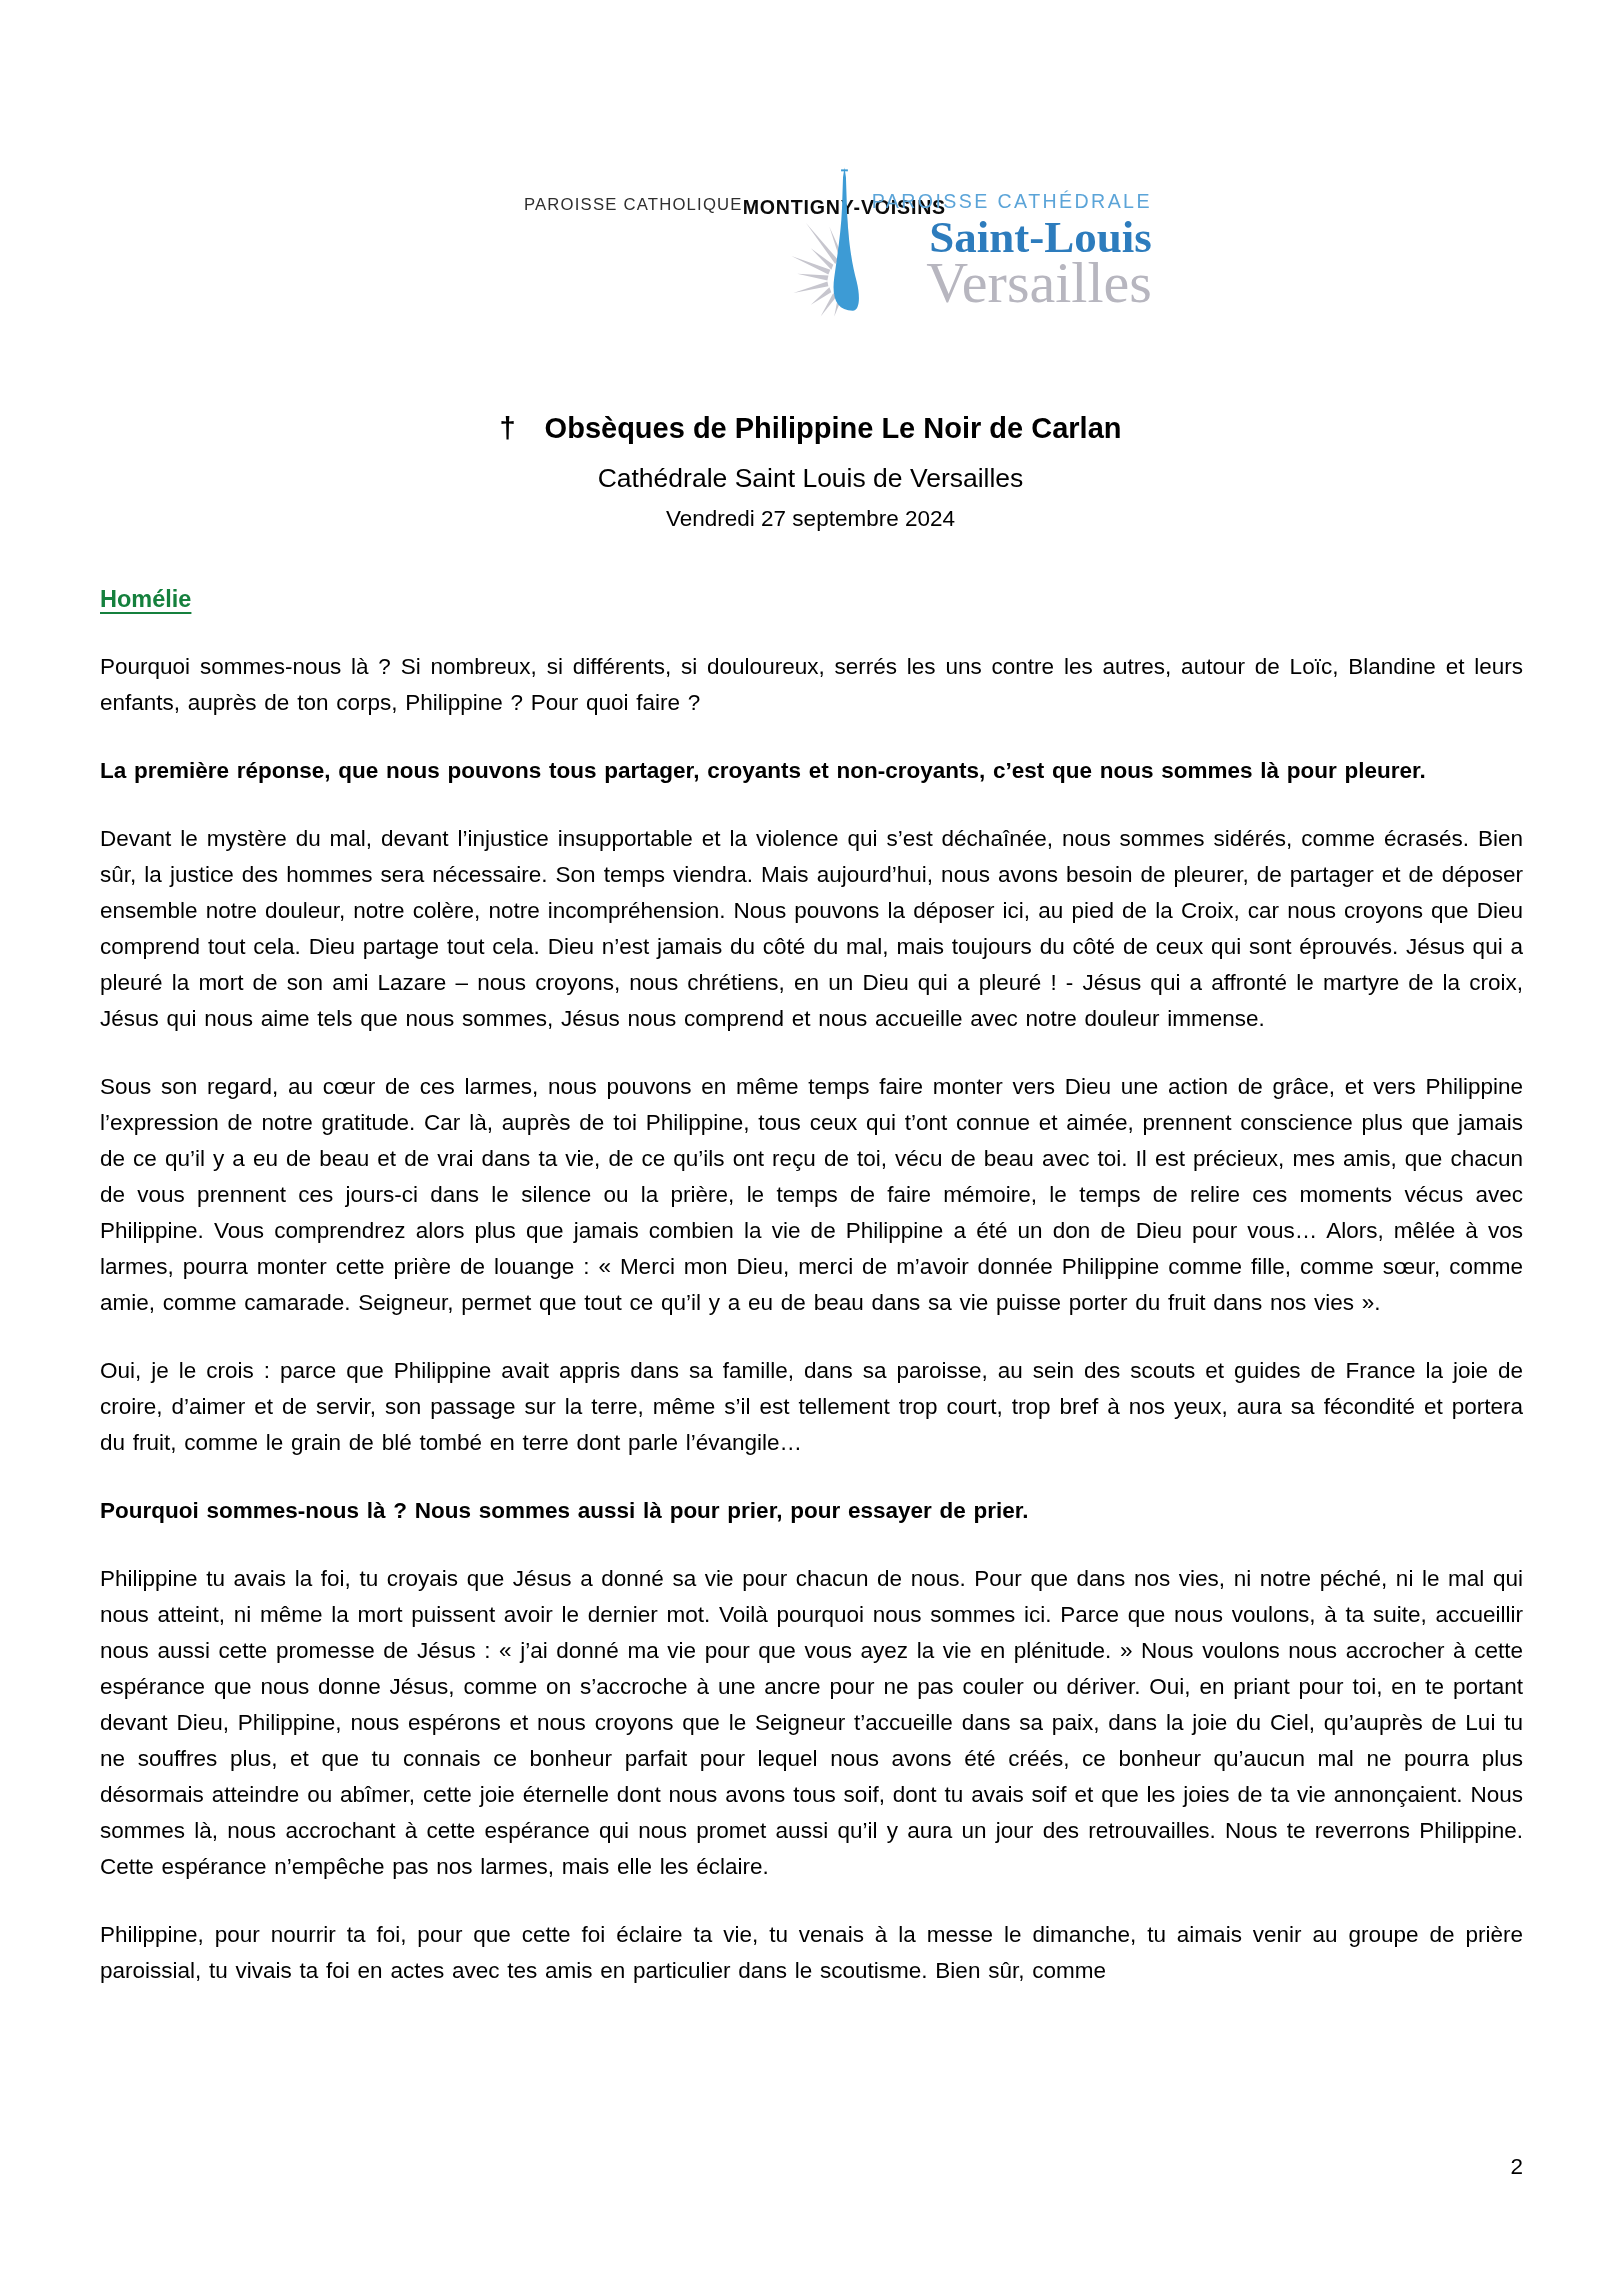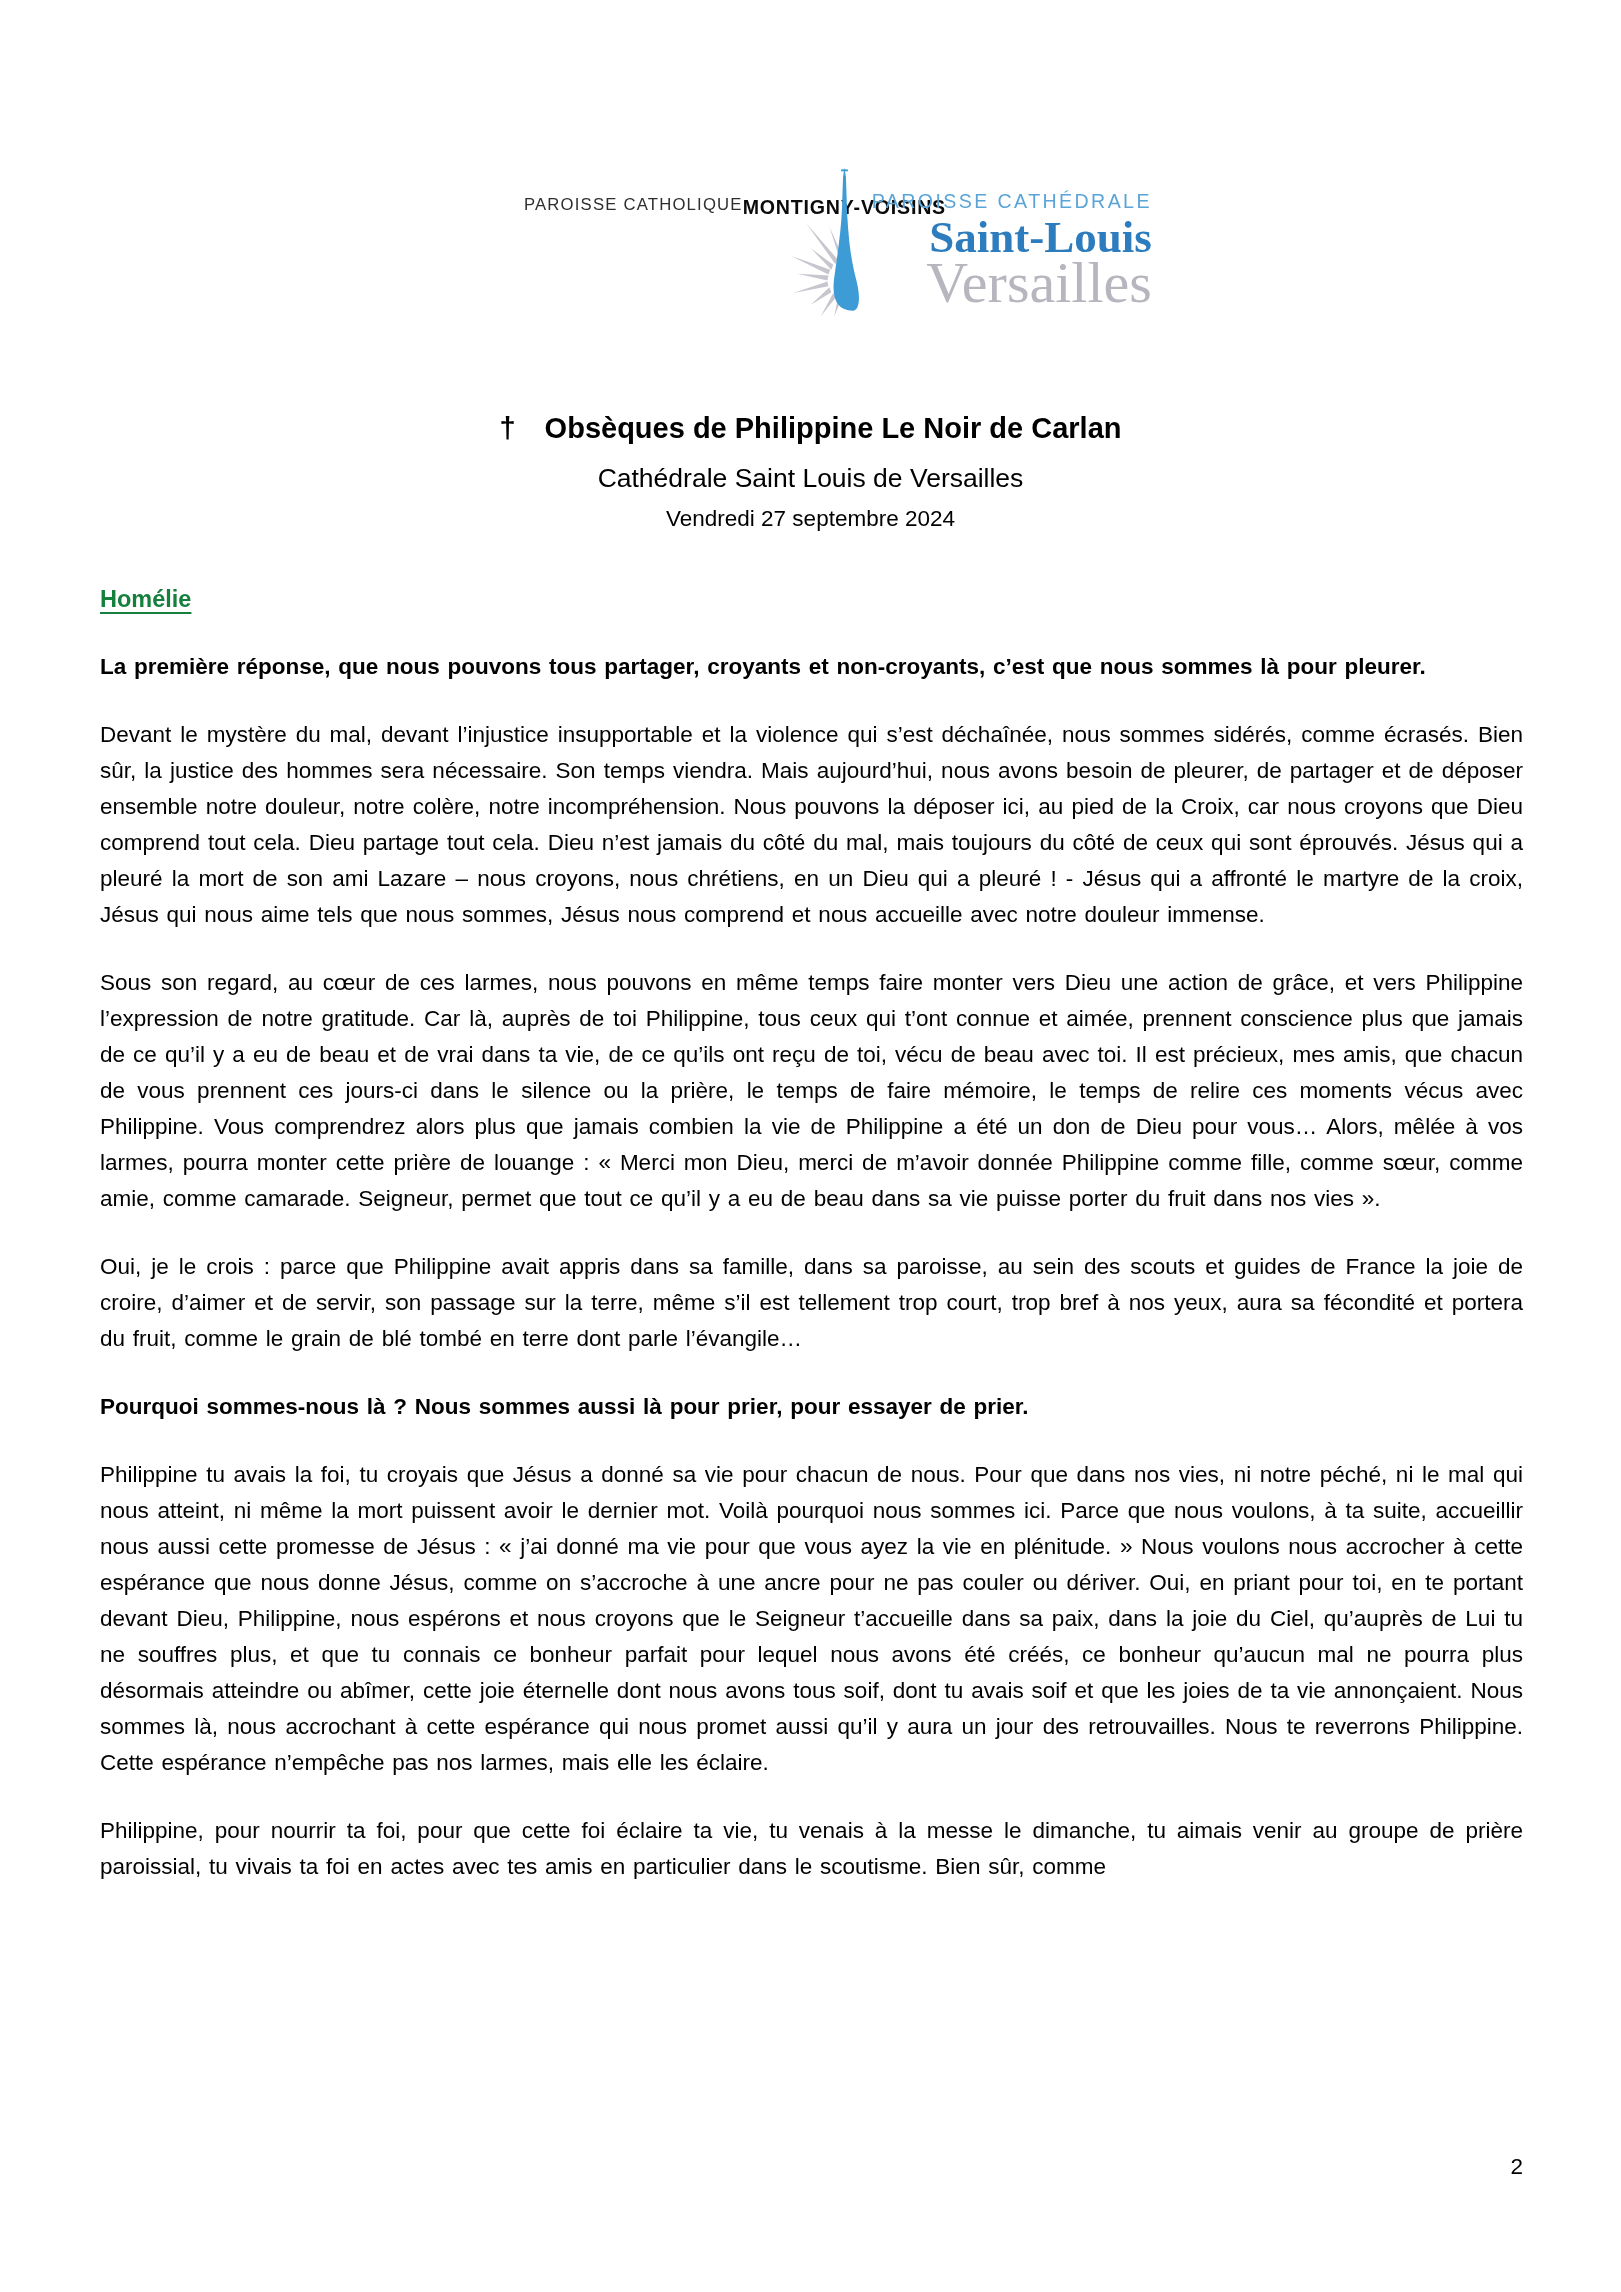--- a/index.html
+++ b/index.html
@@ -179,20 +179,21 @@
 
   <section class="title-block">
     <h1 class="doc-title"><span class="cross">†</span><span>Obsèques de Philippine Le Noir de Carlan</span></h1>
     <div class="subtitle">Cathédrale Saint Louis de Versailles</div>
     <div class="date-line">Vendredi 27 septembre 2024</div>
   </section>
 
   <main class="content">
     <h2 class="section-heading">Homélie</h2>
     <div>
+        <p class="para">Pourquoi sommes-nous là ? Si nombreux, si différents, si douloureux, serrés les uns contre les autres, autour de Loïc, Blandine et leurs enfants, auprès de ton corps, Philippine ? Pour quoi faire ?</p>
         <p class="para bold">La première réponse, que nous pouvons tous partager, croyants et non-croyants, c’est que nous sommes là pour pleurer.</p>
         <p class="para">Devant le mystère du mal, devant l’injustice insupportable et la violence qui s’est déchaînée, nous sommes sidérés, comme écrasés. Bien sûr, la justice des hommes sera nécessaire. Son temps viendra. Mais aujourd’hui, nous avons besoin de pleurer, de partager et de déposer ensemble notre douleur, notre colère, notre incompréhension. Nous pouvons la déposer ici, au pied de la Croix, car nous croyons que Dieu comprend tout cela. Dieu partage tout cela. Dieu n’est jamais du côté du mal, mais toujours du côté de ceux qui sont éprouvés. Jésus qui a pleuré la mort de son ami Lazare – nous croyons, nous chrétiens, en un Dieu qui a pleuré ! -  Jésus qui a affronté le martyre de la croix, Jésus qui nous aime tels que nous sommes, Jésus nous comprend et nous accueille avec notre douleur immense.</p>
         <p class="para">Sous son regard, au cœur de ces larmes, nous pouvons en même temps faire monter vers Dieu une action de grâce, et vers Philippine l’expression de notre gratitude. Car là, auprès de toi Philippine, tous ceux qui t’ont connue et aimée, prennent conscience plus que jamais de ce qu’il y a eu de beau et de vrai dans ta vie, de ce qu’ils ont reçu de toi, vécu de beau avec toi. Il est précieux, mes amis, que chacun de vous prennent ces jours-ci dans le silence ou la prière, le temps de faire mémoire, le temps de relire ces moments vécus avec Philippine. Vous comprendrez alors plus que jamais combien la vie de Philippine a été un don de Dieu pour vous… Alors, mêlée à vos larmes, pourra monter cette prière de louange : « Merci mon Dieu, merci de m’avoir donnée Philippine comme fille, comme sœur, comme amie, comme camarade. Seigneur, permet que tout ce qu’il y a eu de beau dans sa vie puisse porter du fruit dans nos vies ».</p>
         <p class="para">Oui, je le crois : parce que Philippine avait appris dans sa famille, dans sa paroisse, au sein des scouts et guides de France la joie de croire, d’aimer et de servir, son passage sur la terre, même s’il est tellement trop court, trop bref à nos yeux, aura sa fécondité et portera du fruit, comme le grain de blé tombé en terre dont parle l’évangile…</p>
         <p class="para bold">Pourquoi sommes-nous là ? Nous sommes aussi là pour prier, pour essayer de prier.</p>
         <p class="para">Philippine tu avais la foi, tu croyais que Jésus a donné sa vie pour chacun de nous. Pour que dans nos vies, ni notre péché, ni le mal qui nous atteint, ni même la mort puissent avoir le dernier mot. Voilà pourquoi nous sommes ici. Parce que nous voulons, à ta suite, accueillir nous aussi cette promesse de Jésus : « j’ai donné ma vie pour que vous ayez la vie en plénitude. » Nous voulons nous accrocher à cette espérance que nous donne Jésus, comme on s’accroche à une ancre pour ne pas couler ou dériver. Oui, en priant pour toi, en te portant devant Dieu, Philippine, nous espérons et nous croyons que le Seigneur t’accueille dans sa paix, dans la joie du Ciel, qu’auprès de Lui tu ne souffres plus, et que tu connais ce bonheur parfait pour lequel nous avons été créés, ce bonheur qu’aucun mal ne pourra plus désormais atteindre ou abîmer, cette joie éternelle dont nous avons tous soif, dont tu avais soif et que les joies de ta vie annonçaient. Nous sommes là, nous accrochant à cette espérance qui nous promet aussi qu’il y aura un jour des retrouvailles. Nous te reverrons Philippine. Cette espérance n’empêche pas nos larmes, mais elle les éclaire.</p>
         <p class="para">Philippine, pour nourrir ta foi, pour que cette foi éclaire ta vie, tu venais à la messe le dimanche, tu aimais venir au groupe de prière paroissial, tu vivais ta foi en actes avec tes amis en particulier dans le scoutisme. Bien sûr, comme</p>
       </div>
   </main>
 

